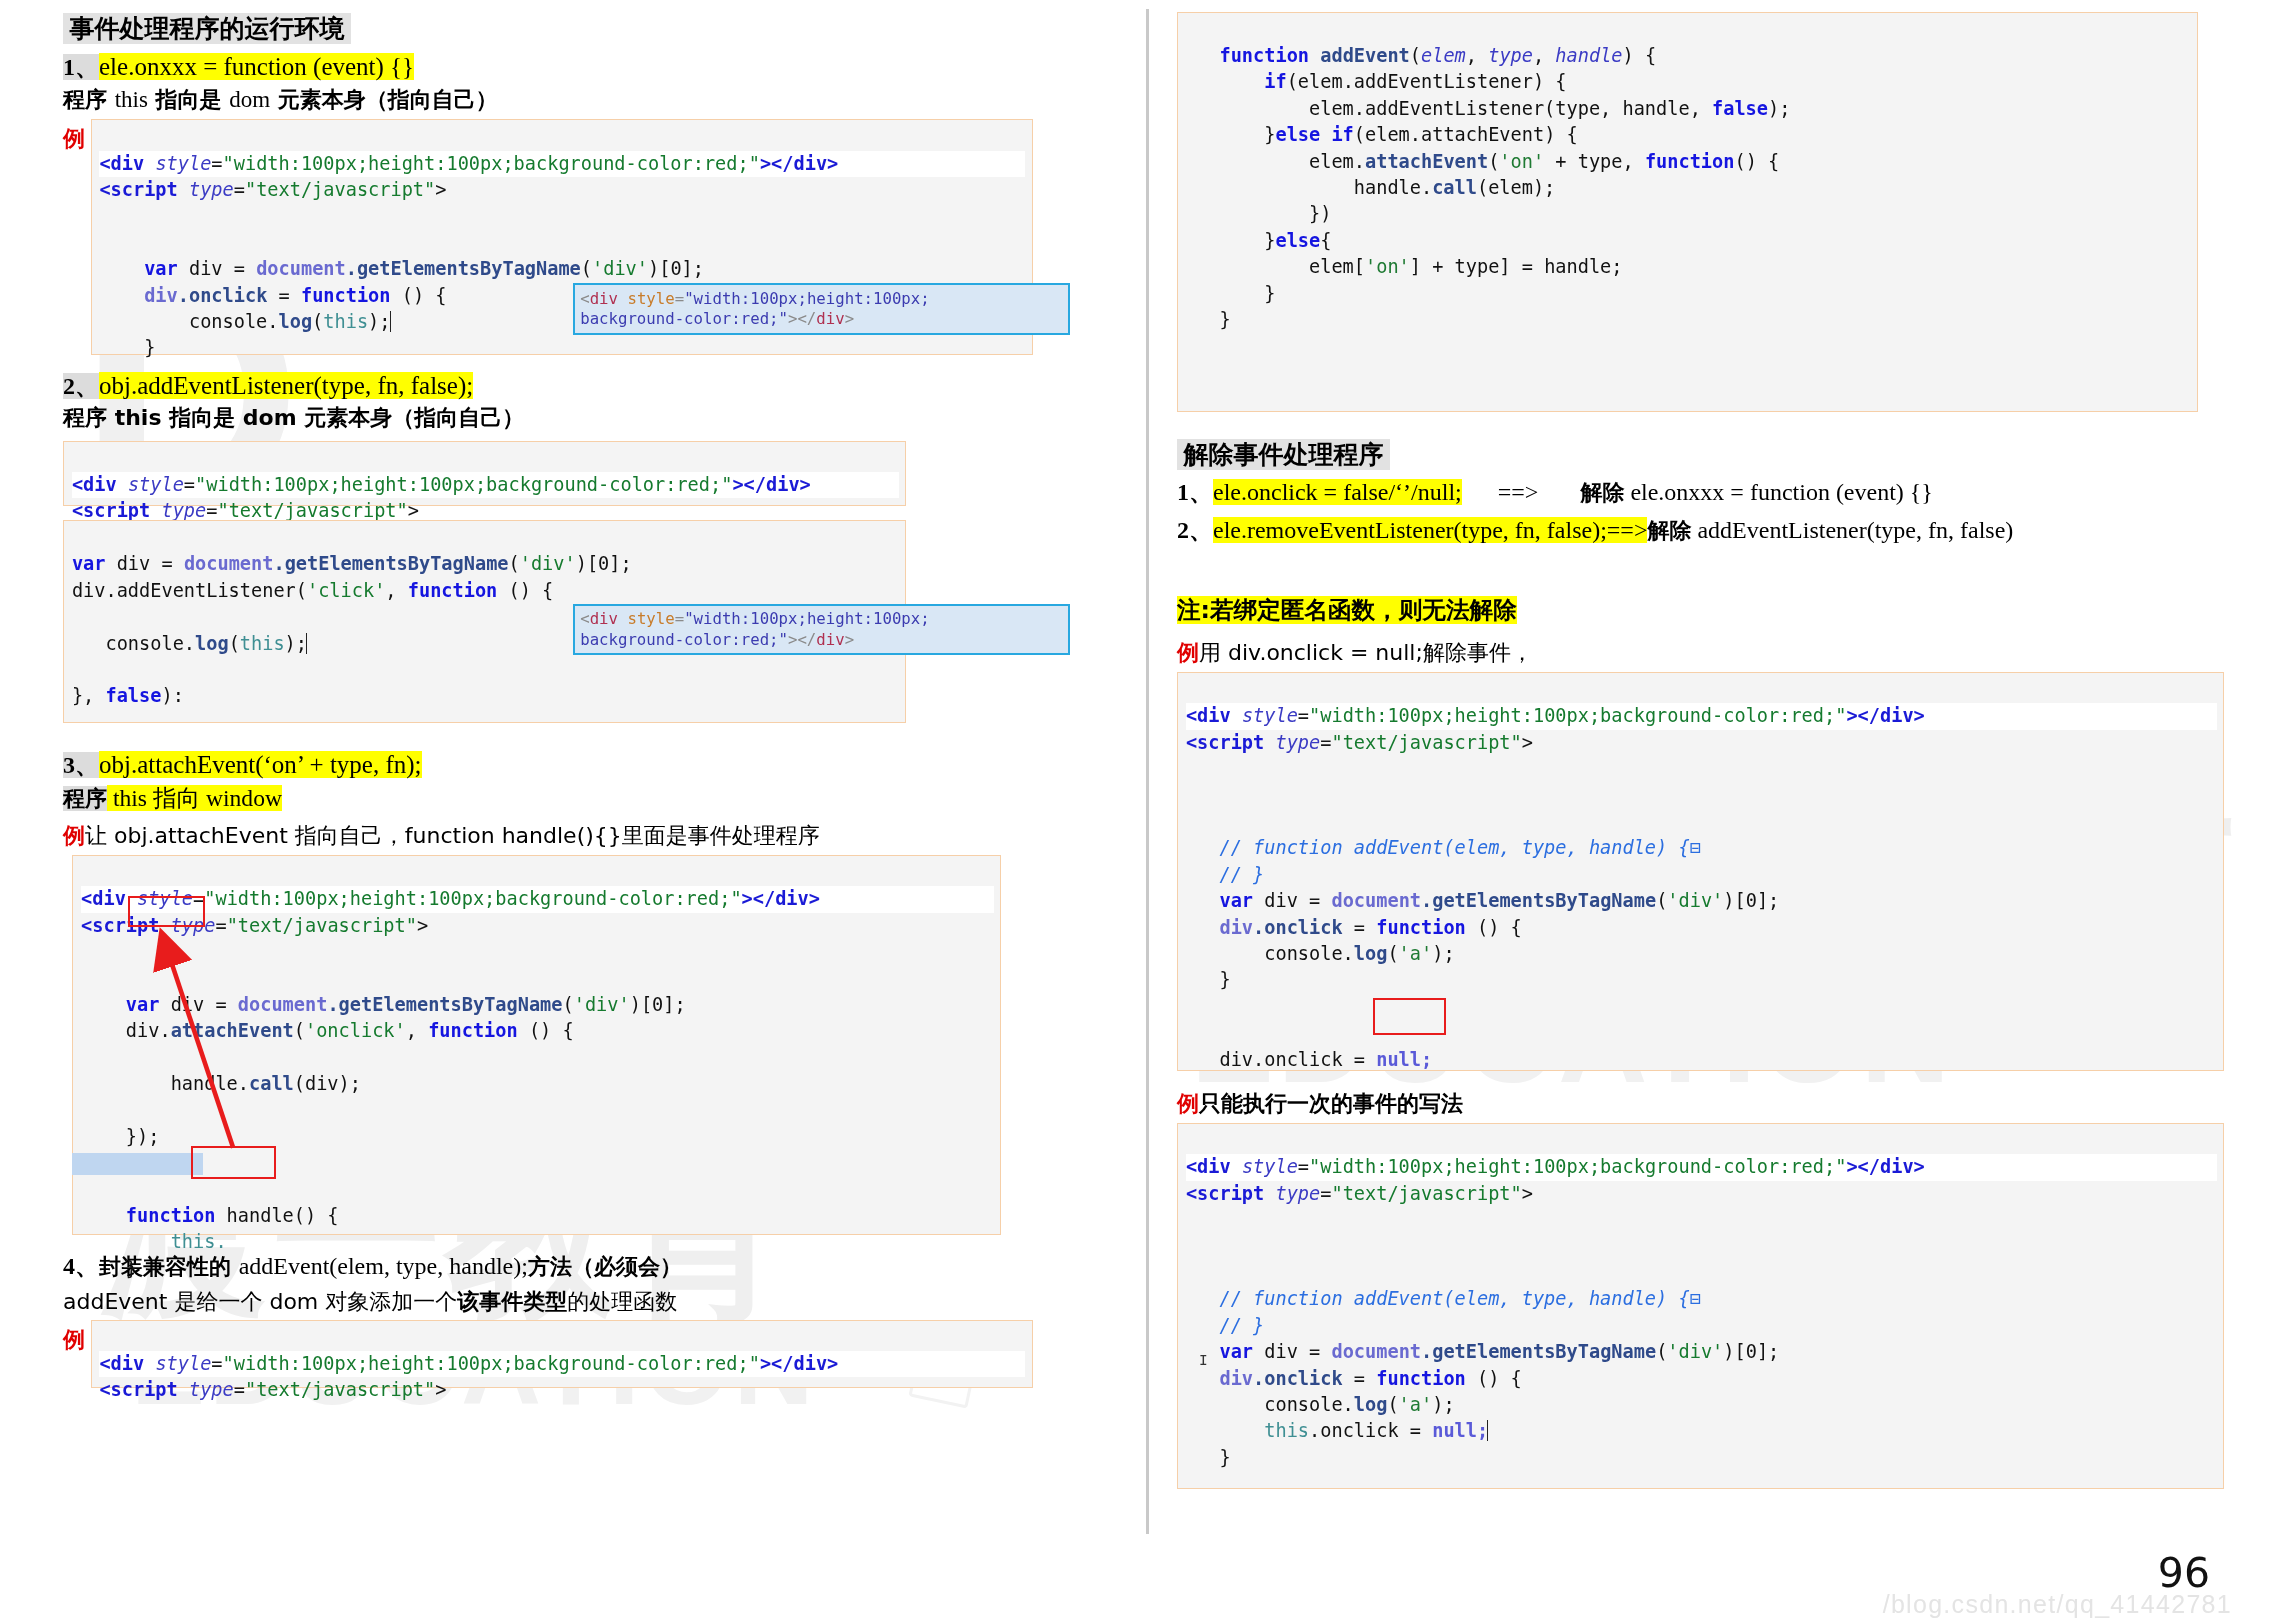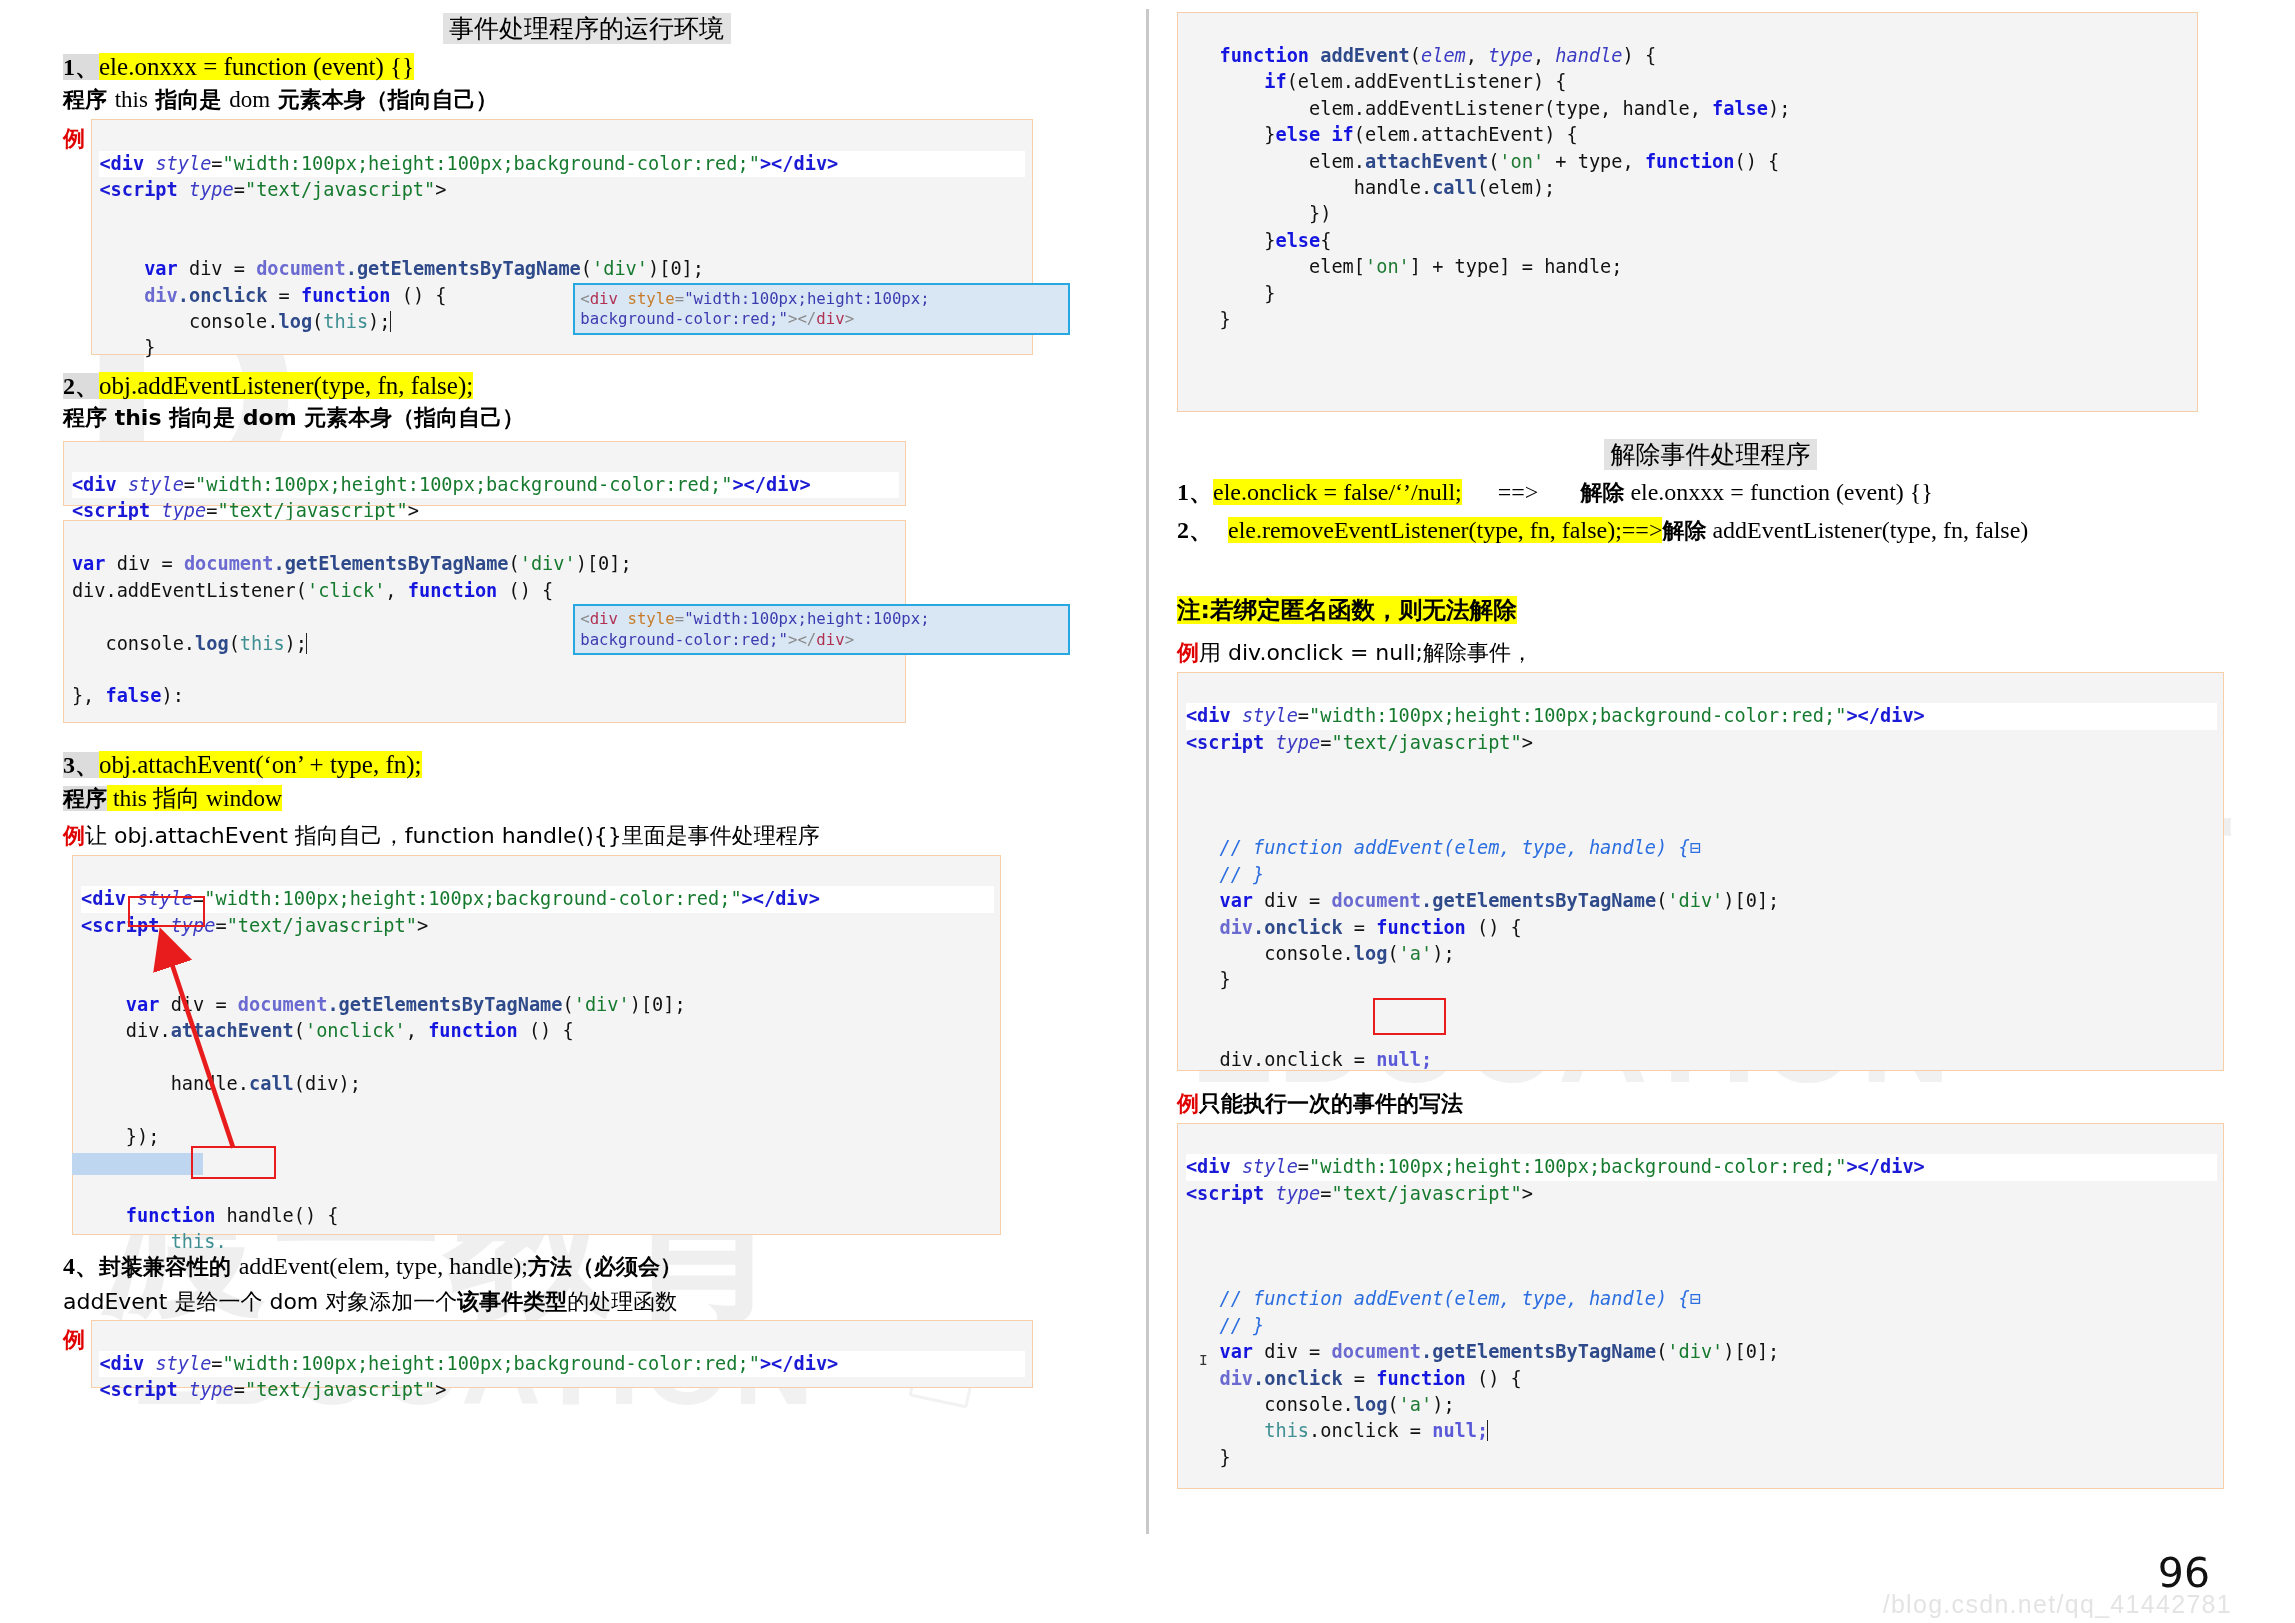--- a/index.html
+++ b/index.html
@@ -23,21 +23,21 @@
 
   
   .page { position:absolute; inset:0; z-index:2; }
   .divider { position:absolute; left:1146px; top:9.2px; width:2.6px; height:1525px; background:#c9c9c9; }
 
   .col-left  { position:absolute; left:63px;  top:11.8px; width:1047px; }
   .col-right { position:absolute; left:1177px; top:11.8px; width:1067px; }
 
   
   .section-title {
-    text-align:center; font-family:"DejaVu Sans", sans-serif; font-weight:normal;
+    font-family:"DejaVu Sans", sans-serif; font-weight:bold;
     font-size:25px; color:#000; margin:0 0 6.5px 0;
   }
   .section-title span { background:#e2e2e2; padding:1.3px 6.5px; }
 
   .line { font-size:24px; line-height:1.30; color:#000; white-space:nowrap; margin:0; }
   .hl-y  { background:#ffff00; }
   .hl-g  { background:#dcdcdc; }
   .cn    { font-family:"DejaVu Sans", sans-serif; font-weight:bold; font-size:22px; }
   .cn-n  { font-family:"DejaVu Sans", sans-serif; font-weight:normal; font-size:22px; }
   .ex    { color:#e00000; font-family:"DejaVu Sans", sans-serif; font-weight:bold; font-size:22px; }
@@ -242,21 +242,21 @@
 
   <div class="section-title" style="margin-top:26px;">
     <span>解除事件处理程序</span>
   </div>
 
   <div class="line" style="height:38px;">
     <span class="num">1、</span><span class="hl-y b" style="font-size:24px;">ele.onclick = false/‘’/null;</span><span style="font-size:24px;">&nbsp;&nbsp;&nbsp;&nbsp;&nbsp;&nbsp;</span><span class="b" style="font-size:24px;">==&gt;</span><span style="font-size:24px;">&nbsp;&nbsp;&nbsp;&nbsp;&nbsp;&nbsp;&nbsp;</span><span class="cn">解除</span><span style="font-size:24px;"> ele.onxxx = function (event) {}</span>
   </div>
 
   <div class="line" style="height:38px;">
-    <span class="num">2、</span><span class="hl-y b" style="font-size:24px;margin-left:15px;">ele.removeEventListener(type, fn, false);</span><span class="hl-y b" style="font-size:24px;">==&gt;</span><span class="cn">解除</span><span style="font-size:24px;"> addEventListener(type, fn, false)</span>
+    <span class="num">2、</span><span class="hl-y b" style="font-size:24px;">ele.removeEventListener(type, fn, false);</span><span class="hl-y b" style="font-size:24px;">==&gt;</span><span class="cn">解除</span><span style="font-size:24px;"> addEventListener(type, fn, false)</span>
   </div>
 
 
   <div class="line" style="height:38px;margin-top:42px;">
     <span class="cn hl-y" style="font-size:23.6px;">注:若绑定匿名函数，则无法解除</span>
   </div>
 
   <div class="line" style="height:35px; margin-top:3.9px;">
     <span class="ex">例</span><span class="cn-n">用 div.onclick = null;解除事件，</span>
   </div>

